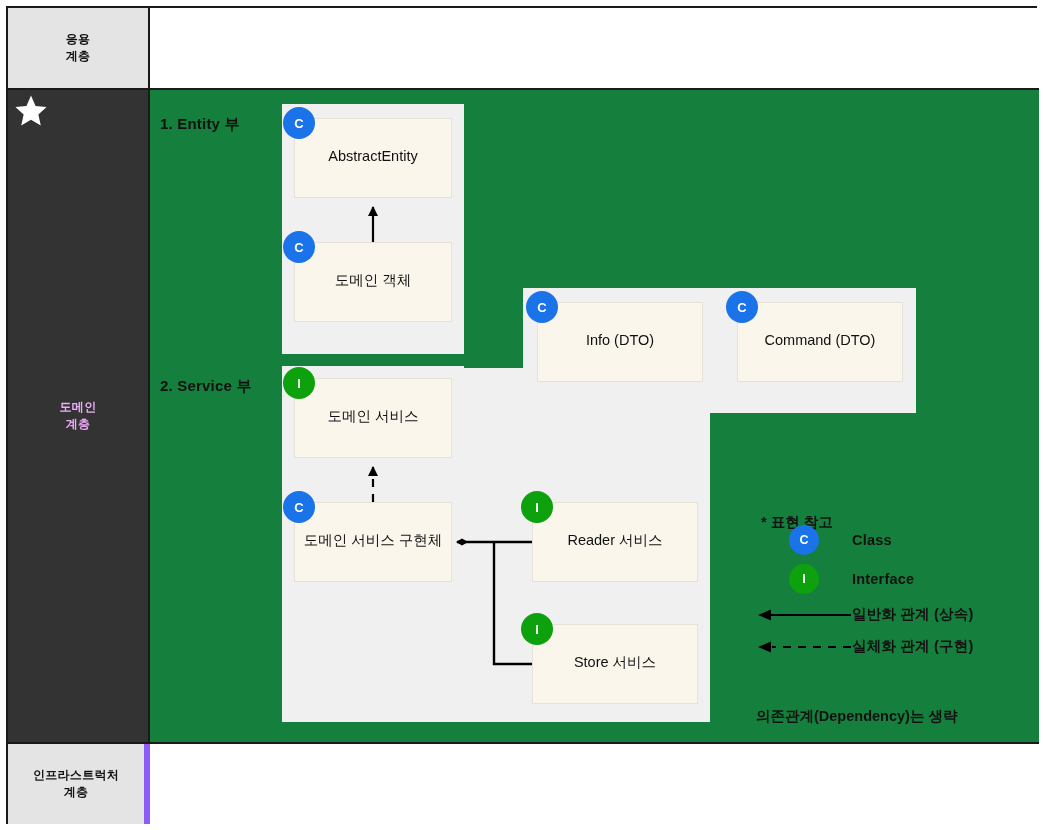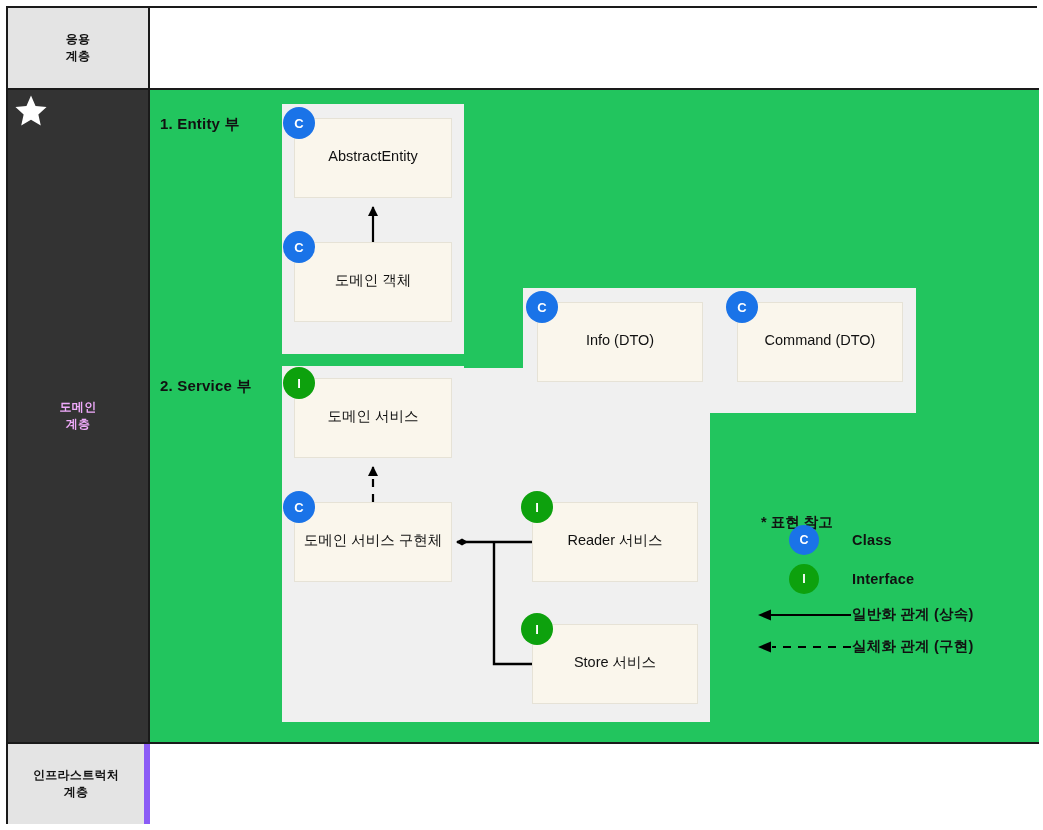--- a/index.html
+++ b/index.html
@@ -72,21 +72,21 @@
     position: absolute;
     left: 142px; top: 0;
     width: 889px; height: 82px;
     background: #ffffff;
     border-bottom: 2px solid #1a1a1a;
   }
   .row-domain {
     position: absolute;
     left: 142px; top: 82px;
     width: 889px; height: 654px;
-    background: #22c55e;
+    background: #15803d;
     border-bottom: 2px solid #1a1a1a;
   }
   .row-infra {
     position: absolute;
     left: 142px; top: 736px;
     width: 889px; height: 80px;
     background: #ffffff;
   }
 
   
@@ -338,20 +338,21 @@
           <span class="legend-sym">
             <svg width="96" height="14" viewBox="0 0 96 14">
               <line x1="95" y1="7" x2="16" y2="7" stroke="#000000" stroke-width="2.2" stroke-dasharray="8,7"></line>
               <path d="M2,7 L15,1.5 L15,12.5 z" fill="#000000"></path>
             </svg>
           </span>
           <span class="legend-text">실체화 관계 (구현)</span>
         </div>
 
 
+        <div class="legend-note" style="left:0px; top:222px;">의존관계(Dependency)는 생략</div>
       </div>
 
     </div>
 
     <div class="row-infra"></div>
 
   </div>
 </div>
 
 </body></html>

